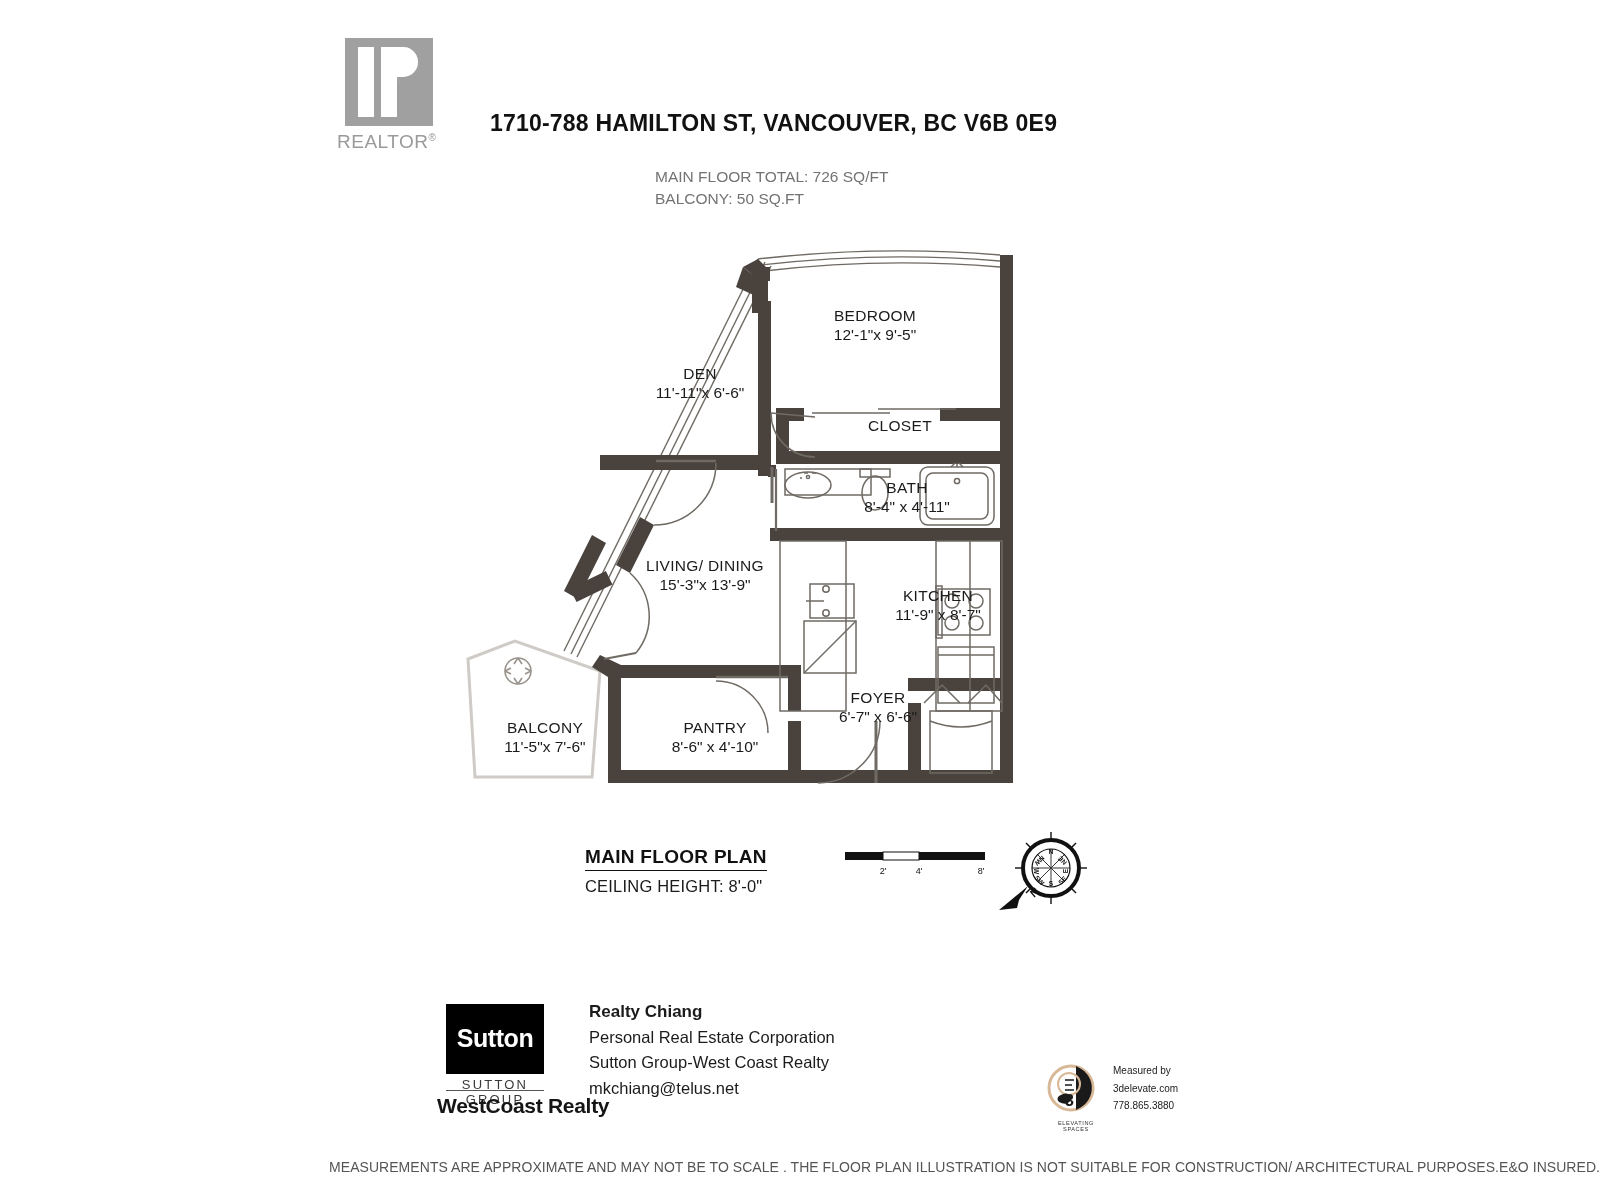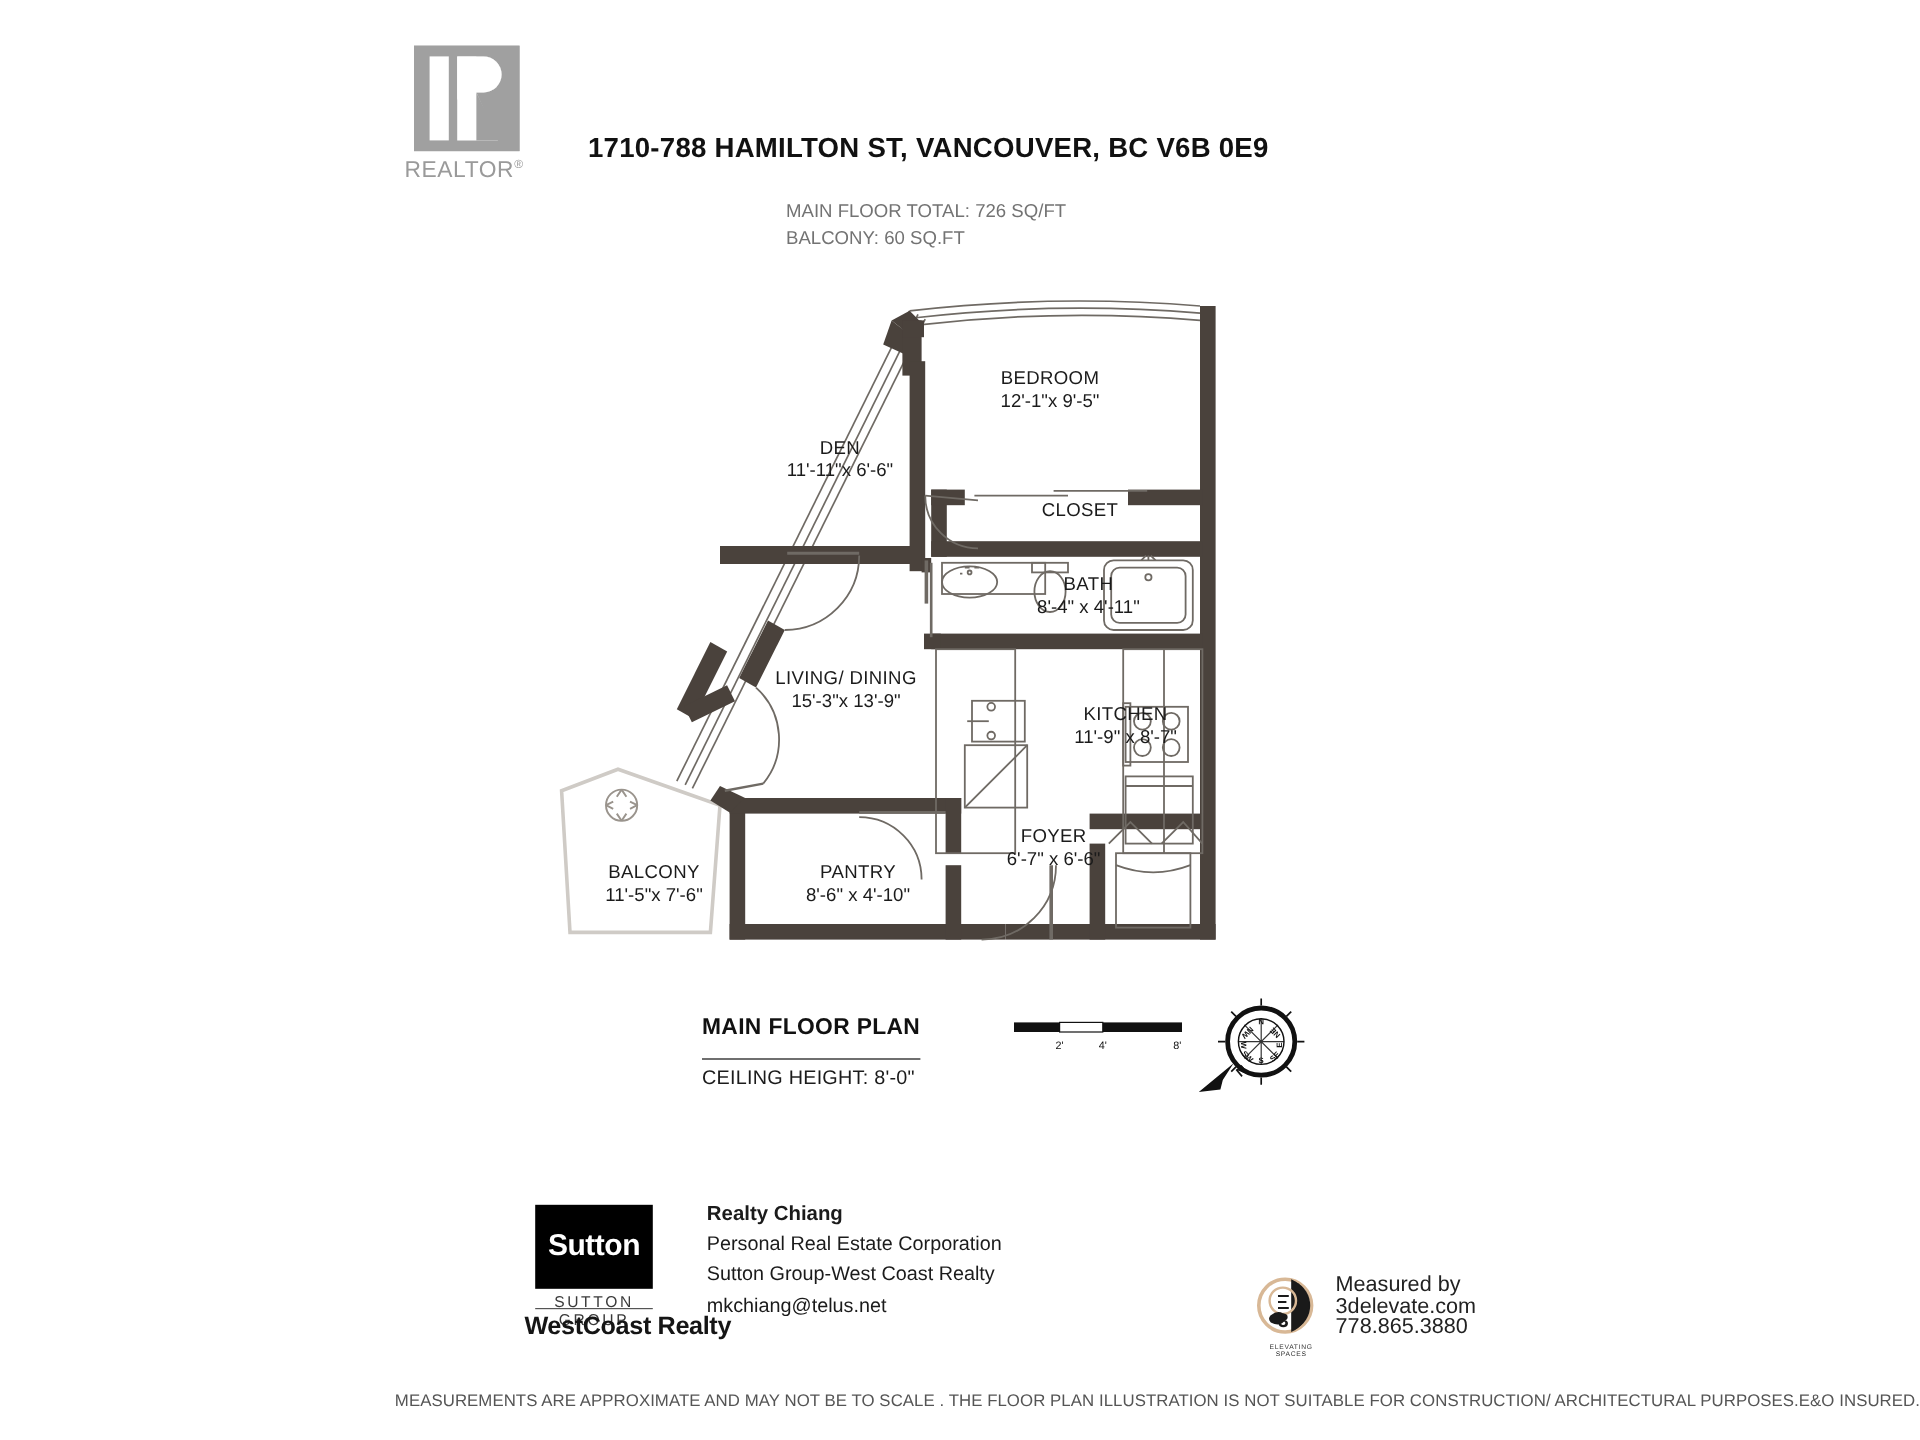--- a/index.html
+++ b/index.html
@@ -32,21 +32,21 @@
 
   
   .rlabel{position:absolute;text-align:center;color:#1b1b1b;
     font-size:15px;line-height:19px;white-space:nowrap;}
   .rlabel .nm{display:block;font-size:15.5px;letter-spacing:.3px;}
   .rlabel .dm{display:block;font-size:15.5px;}
 
   
   .cap{position:absolute;left:585px;top:830px;width:260px;}
   .cap .t1{font-size:19px;font-weight:bold;letter-spacing:.3px;color:#111;
-    border-bottom:1.6px solid #111;padding-bottom:14px;display:inline-block;}
+    border-bottom:1.6px solid #111;padding-bottom:2px;display:inline-block;}
   .cap .t2{font-size:16.5px;color:#1b1b1b;margin-top:6px;letter-spacing:.2px;}
 
   .scalebar{position:absolute;left:845px;top:832px;width:140px;height:34px;}
   .compass{position:absolute;left:995px;top:812px;width:95px;height:90px;}
 
   
   .sutton{position:absolute;left:437px;top:988px;width:145px;height:120px;}
   .sutton-sq{position:absolute;left:9px;top:0;width:98px;height:70px;background:#000000;}
   .sutton-sq span{position:absolute;left:0;right:0;top:20px;text-align:center;
     color:#fff;font-size:25px;font-weight:bold;letter-spacing:-.4px;}
@@ -56,21 +56,21 @@
   .sutton-wc{position:absolute;left:0;top:90px;width:145px;text-align:center;
     font-size:21px;font-weight:bold;color:#151515;letter-spacing:-.3px;white-space:nowrap;}
 
   .agent{position:absolute;left:589px;top:983px;width:420px;
     font-size:16.5px;line-height:25.5px;color:#1b1b1b;}
   .agent .nm{font-weight:bold;font-size:17px;}
 
   .meas{position:absolute;left:1045px;top:1042px;width:230px;height:70px;}
   .meas-logo{position:absolute;left:0;top:4px;width:62px;height:62px;}
   .meas-txt{position:absolute;left:68px;top:4px;width:160px;
-    font-size:18px;line-height:17.5px;color:#222;}
+    font-size:10px;line-height:17.5px;color:#222;}
   .meas-sub{position:absolute;left:0;top:62px;width:62px;text-align:center;
     font-size:5.6px;letter-spacing:.6px;color:#333;}
 
   .disclaimer{position:absolute;left:0;top:1143px;width:1600px;text-align:right;
     font-size:14px;letter-spacing:.05px;color:#555;}
 </style>
 </head>
 <body>
 
 <div class="page">
@@ -86,21 +86,21 @@
         <path d="M52 79 L52 39 L72 79 z" fill="#a0a0a0"></path>
       </svg>
     </div>
     <div class="realtor-word"><span>REALTOR</span><span class="realtor-reg">®</span></div>
   </div>
 
   <div class="addr-title">1710-788 HAMILTON ST, VANCOUVER, BC V6B 0E9</div>
 
   <div class="totals">
     <div>MAIN FLOOR TOTAL: 726 SQ/FT</div>
-    <div>BALCONY: 60 SQ.FT</div>
+    <div>BALCONY: 50 SQ.FT</div>
   </div>
 
   <div class="plan">
     <svg width="600" height="560" viewBox="0 0 600 560" aria-hidden="true">
       <defs>
         <g id="fixstroke"></g>
       </defs>
 
       <path d="M28 418 L75 400 L160 430 L152 536 L35 536 Z" fill="#ffffff" stroke="#cfcbc6" stroke-width="3"></path>
 

